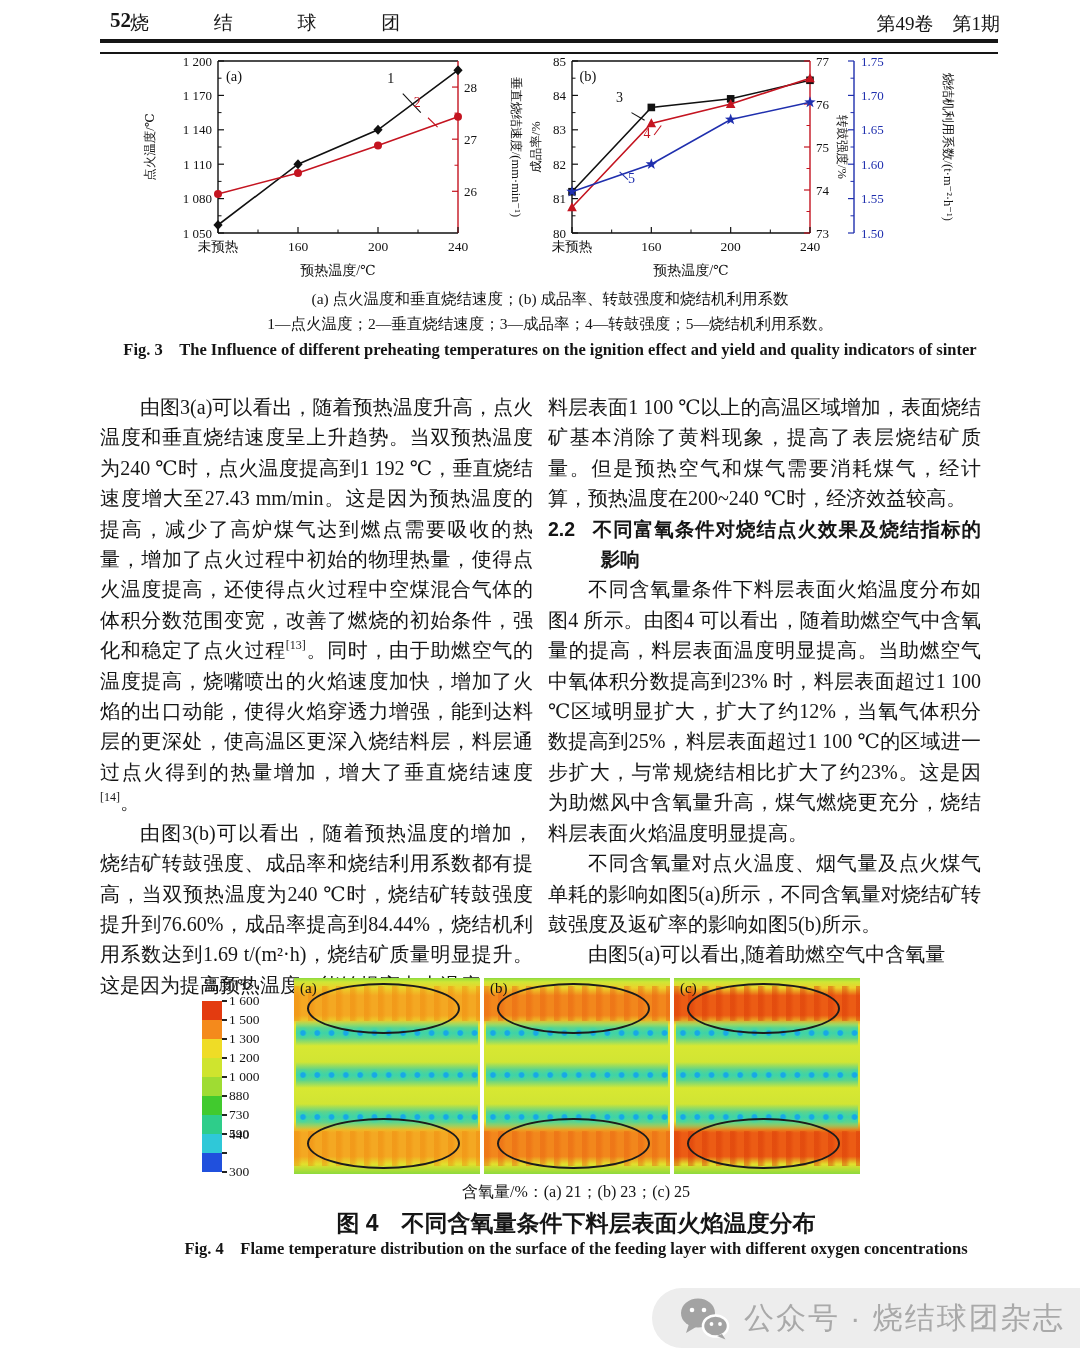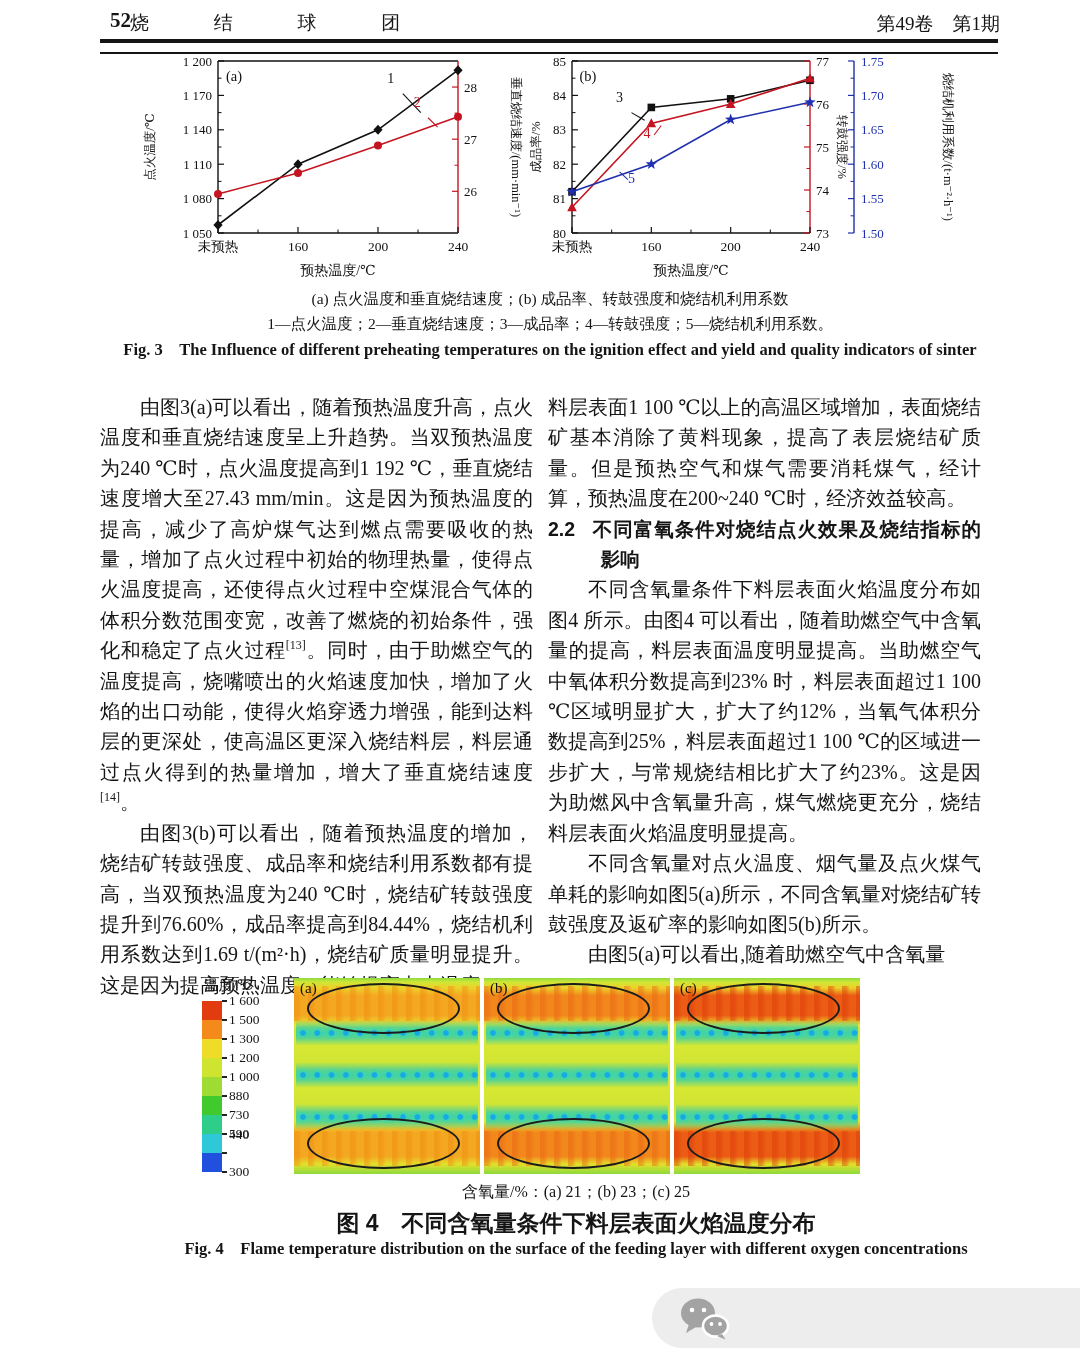--- a/index.html
+++ b/index.html
@@ -335,15 +335,16 @@
     <svg width="52" height="44" viewBox="0 0 52 44">
       <ellipse cx="20" cy="17" rx="17" ry="14.5" fill="#a3a3a3"></ellipse>
       <path d="M11 28 L8 37 L18 31 Z" fill="#a3a3a3"></path>
       <circle cx="14" cy="14" r="2.3" fill="#ffffff"></circle>
       <circle cx="26" cy="14" r="2.3" fill="#ffffff"></circle>
       <ellipse cx="37.5" cy="30" rx="12.5" ry="10.5" fill="#a3a3a3" stroke="#ffffff" stroke-width="2.5"></ellipse>
       <path d="M44 38 L47.5 43.5 L39 40 Z" fill="#a3a3a3"></path>
       <circle cx="33.5" cy="28" r="1.9" fill="#ffffff"></circle>
       <circle cx="42" cy="28" r="1.9" fill="#ffffff"></circle>
     </svg>
+    <span class="wm-text">公众号 · 烧结球团杂志</span>
   </div>
 
 </div>
 
 </body></html>

